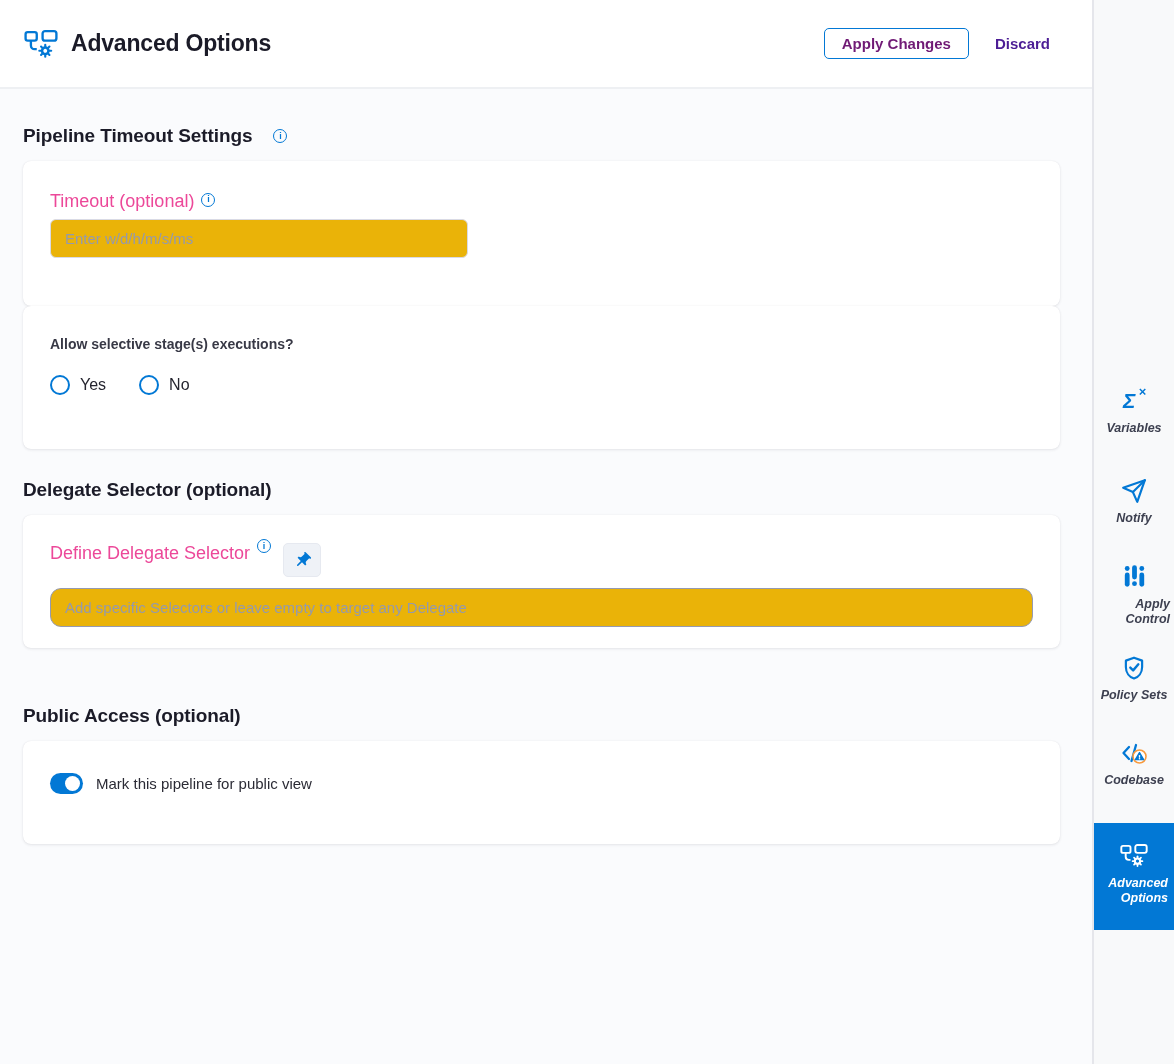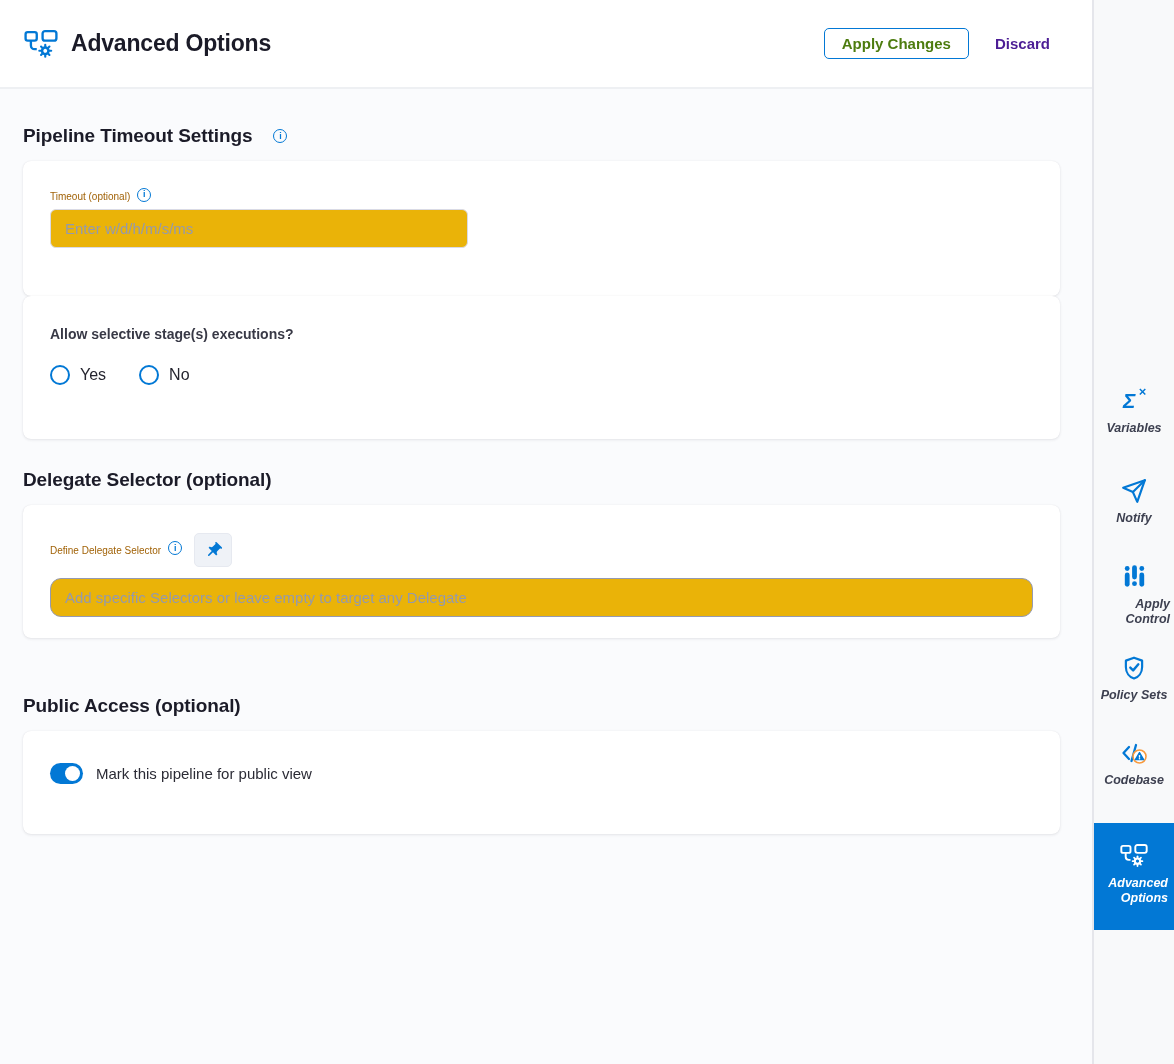--- a/index.html
+++ b/index.html
@@ -30,21 +30,21 @@
     flex: 0 0 auto;
   }
   .header-icon { width: 34px; height: 30px; color: #0278d5; flex: 0 0 auto; }
   .page-title {
     font-size: 23px; font-weight: 700; color: #1b1b28;
     margin-left: 13px; letter-spacing: -0.2px;
   }
   .header-actions { margin-left: auto; display: flex; align-items: center; }
   .apply-btn {
     font-family: inherit;
-    background: #ffffff; color: #4d7c0f;
+    background: #ffffff; color: #701a75;
     border: 1.5px solid #0278d5; border-radius: 5px;
     font-size: 15px; font-weight: 700;
     padding: 6px 17px; cursor: pointer;
   }
   .discard-btn {
     background: none; border: none; cursor: pointer;
     font-family: inherit;
     color: #4c1d95; font-size: 15px; font-weight: 700;
     margin-left: 20px; padding: 6px 6px;
   }
@@ -64,21 +64,21 @@
     background: #ffffff; border-radius: 8px;
     box-shadow: 0 1px 3px rgba(40,41,61,0.10), 0 0 1px rgba(40,41,61,0.10);
   }
   .card-timeout  { padding: 30px 27px 48px 27px; }
   .card-stage    { padding: 30px 27px 54px 27px; }
   .card-delegate { padding: 28px 27px 21px 27px; }
   .card-public   { padding: 32px 27px 50px 27px; }
 
   .card-desc { font-size: 14px; font-weight: 700; color: #383946; margin-bottom: 16px; }
   .field-label-row { display: flex; align-items: center; margin-bottom: 7px; }
-  .field-label { font-size: 10px; font-weight: 400; color: #a16207; }
+  .field-label { font-size: 18px; font-weight: 400; color: #ec4899; }
   .field-label-row .info-icon { margin-left: 7px; margin-top: -4px; }
 
   .text-input {
     font-family: inherit;
     height: 39px; border: 1px solid #d9dae5; border-radius: 6px;
     padding: 0 14px; font-size: 15px; color: #22222a; background: #eab308;
     outline: none;
   }
   .text-input::placeholder { color: #9499ad; }
   .timeout-input { width: 418px; }
@@ -96,21 +96,21 @@
   .question { font-size: 14px; font-weight: 700; color: #383946; margin-bottom: 23px; }
   .radio-row { display: flex; align-items: flex-end; }
   .radio-option { display: flex; align-items: center; cursor: pointer; margin-right: 33px; }
   .radio-circle {
     width: 20px; height: 20px; border: 2px solid #0278d5; border-radius: 50%;
     background: #fff; flex: 0 0 auto;
   }
   .radio-label { font-size: 16px; color: #25252f; margin-left: 10px; }
 
   
-  .delegate-label-row { display: flex; align-items: center; margin-bottom: 11px; }
+  .delegate-label-row { display: flex; align-items: flex-start; margin-bottom: 11px; }
   .pin-button {
     width: 38px; height: 34px; margin-left: 12px;
     background: #eff2f7; border: 1px solid #e6e9f0; border-radius: 5px;
     display: flex; align-items: center; justify-content: center; cursor: pointer;
   }
   .pin-button svg { width: 19px; height: 19px; color: #0278d5; }
 
   
   .toggle-row { display: flex; align-items: center; }
   .toggle {

